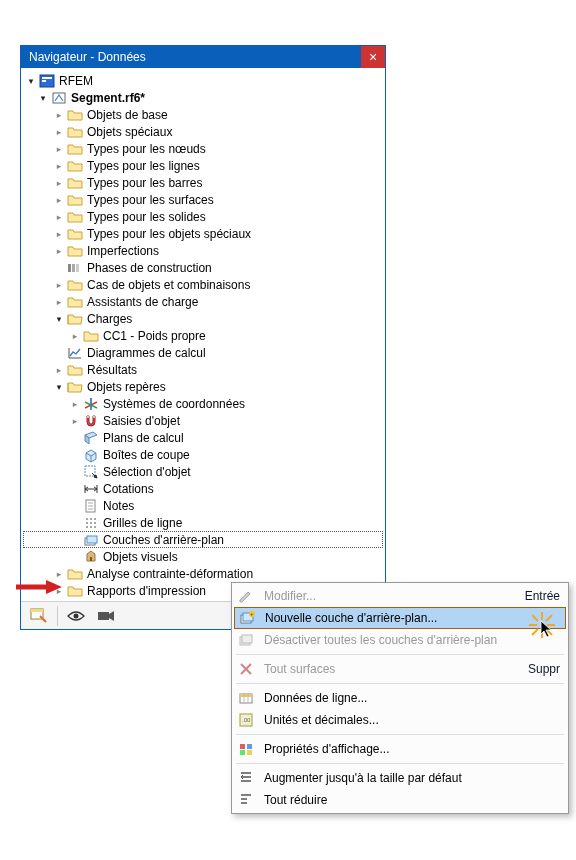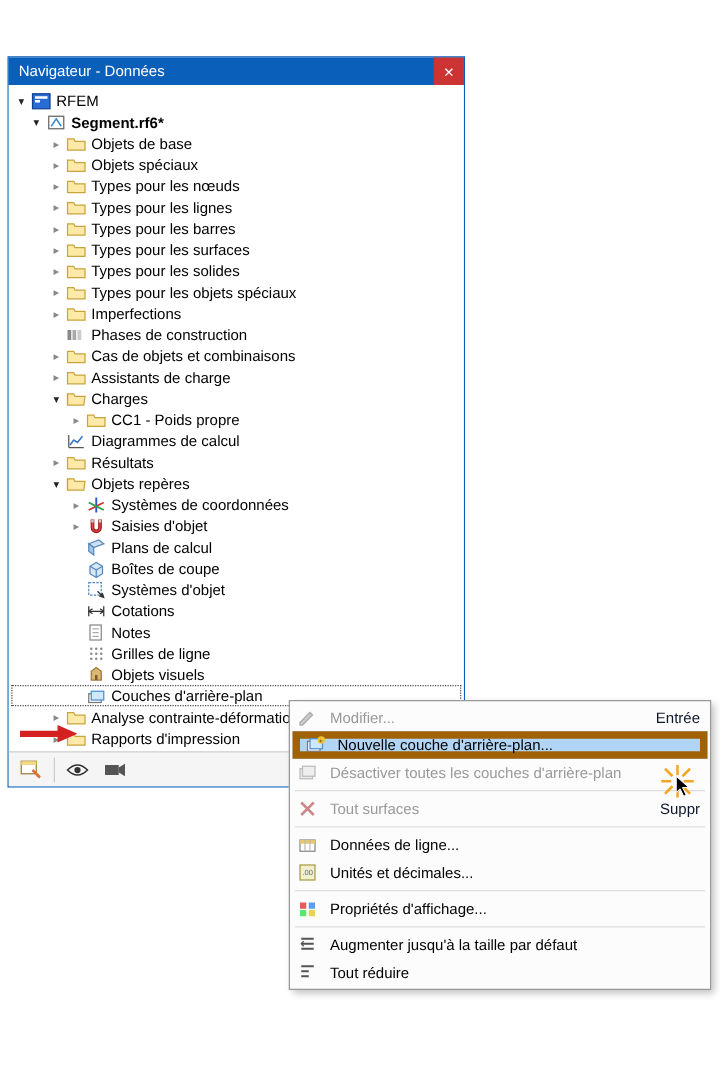--- a/index.html
+++ b/index.html
@@ -7,21 +7,21 @@
       font-family: "Segoe UI", Tahoma, sans-serif;
       font-size: 12px;
       background: #fff;
       width: 576px;
       height: 860px;
       position: relative;
       color: #000;
     }
     .window {
       position: absolute;
-      left: 6px;
+      left: 20px;
       top: 45px;
       width: 366px;
       border: 1px solid #0a5fbb;
     }
     .titlebar {
       background: #0a5fbb;
       color: #fff;
       height: 22px;
       display: flex;
       align-items: center;
@@ -106,36 +106,36 @@
       width: 1px;
       height: 20px;
       background: #ccc;
       margin: 0 2px;
     }
 
     
     .context-menu {
       position: absolute;
       left: 231px;
-      top: 560px;
+      top: 582px;
       width: 338px;
       background: #fcfcfc;
       border: 1px solid #999;
       box-shadow: 3px 3px 6px rgba(0,0,0,0.25);
       padding: 2px;
     }
     .ctx-row {
       display: flex;
       align-items: center;
       height: 22px;
       padding: 0 6px 0 2px;
     }
     .ctx-row.highlight {
       background: #b3d5f5;
-      border: 6px solid #a16207;
+      border: 1px solid #a16207;
       height: 22px;
     }
     .ctx-row.disabled { color: #999; }
     .ctx-icon {
       width: 20px;
       height: 18px;
       display: flex;
       align-items: center;
       justify-content: center;
       margin-right: 8px;
@@ -459,21 +459,21 @@
                 </li>
                 <li>
                   <div class="row indent-3">
     <span class="caret none">▸</span>
     <span class="icon">
                       <svg viewBox="0 0 16 16">
                         <rect x="2" y="2" width="10" height="10" fill="none" stroke="#5588bb" stroke-dasharray="2 1"></rect>
                         <path d="M9 9 L14 14 M14 14 L11 13 L13 11 Z" fill="#333" stroke="#333"></path>
                       </svg>
                     </span>
-    <span class="label">Systèmes d'objet</span>
+    <span class="label">Sélection d'objet</span>
   </div>
                 </li>
                 <li>
                   <div class="row indent-3">
     <span class="caret none">▸</span>
     <span class="icon">
                       <svg viewBox="0 0 16 16">
                         <line x1="2" y1="8" x2="14" y2="8" stroke="#333"></line>
                         <path d="M2 8 L5 6 M2 8 L5 10 M14 8 L11 6 M14 8 L11 10" stroke="#333"></path>
                         <line x1="2" y1="4" x2="2" y2="12" stroke="#333"></line>
@@ -512,41 +512,41 @@
                           <circle cx="4" cy="12" r="1"></circle>
                           <circle cx="8" cy="12" r="1"></circle>
                           <circle cx="12" cy="12" r="1"></circle>
                         </g>
                       </svg>
                     </span>
     <span class="label">Grilles de ligne</span>
   </div>
                 </li>
                 <li>
+                  <div class="row indent-3 selected">
+    <span class="caret none">▸</span>
+    <span class="icon">
+                      <svg viewBox="0 0 16 16">
+                        <rect x="2" y="6" width="10" height="7" fill="#fff" stroke="#777"></rect>
+                        <rect x="4" y="4" width="10" height="7" fill="#d0e8ff" stroke="#4a90d0"></rect>
+                      </svg>
+                    </span>
+    <span class="label">Couches d'arrière-plan</span>
+  </div>
+                </li>
+                <li>
                   <div class="row indent-3">
     <span class="caret none">▸</span>
     <span class="icon">
                       <svg viewBox="0 0 16 16">
                         <path d="M4 12 L4 5 L8 2 L12 5 L12 12 Z" fill="#d8b878" stroke="#a07838"></path>
                         <rect x="7" y="8" width="2" height="4" fill="#805830"></rect>
                       </svg>
                     </span>
     <span class="label">Objets visuels</span>
-  </div>
-                </li>
-                <li>
-                  <div class="row indent-3 selected">
-    <span class="caret none">▸</span>
-    <span class="icon">
-                      <svg viewBox="0 0 16 16">
-                        <rect x="2" y="6" width="10" height="7" fill="#fff" stroke="#777"></rect>
-                        <rect x="4" y="4" width="10" height="7" fill="#d0e8ff" stroke="#4a90d0"></rect>
-                      </svg>
-                    </span>
-    <span class="label">Couches d'arrière-plan</span>
   </div>
                 </li>
               </ul>
 
             <ul id="after-reperes-container">
                 <li>
                   <div class="row indent-2">
     <span class="caret closed">▸</span>
     <span class="icon">
                       <svg viewBox="0 0 16 14">

